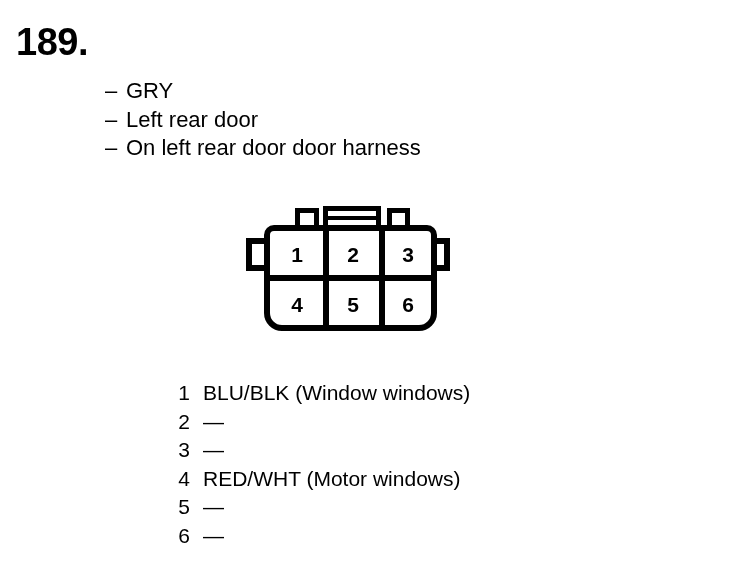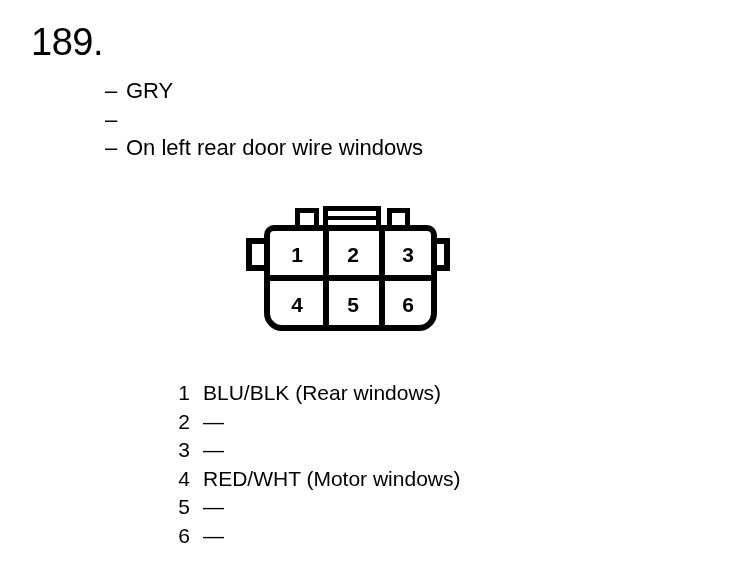--- a/index.html
+++ b/index.html
@@ -9,25 +9,25 @@
     height: 586px;
     background: #ffffff;
     color: #000000;
     font-family: "Liberation Sans", sans-serif;
     overflow: hidden;
   }
 
   
   .title-row {
     position: absolute;
-    left: 31px;
+    left: 16px;
     top: 22px;
     display: flex;
     gap: 0;
-    font-weight: normal;
+    font-weight: bold;
     font-size: 38px;
     line-height: 40px;
     letter-spacing: -0.5px;
     white-space: nowrap;
   }
 
   
   .details {
     position: absolute;
     left: 105px;
@@ -104,24 +104,25 @@
     <span>189.</span>
   </div>
 
   <div class="details">
     <div class="detail-row">
       <span class="detail-dash">–</span>
       <span>GRY</span>
     </div>
     <div class="detail-row">
       <span class="detail-dash">–</span>
+      <span>Left rear door</span>
     </div>
     <div class="detail-row">
       <span class="detail-dash">–</span>
-      <span>On left rear door wire windows</span>
+      <span>On left rear door door harness</span>
     </div>
   </div>
 
   <div class="connector">
     <div class="conn-part conn-tab-left"></div>
     <div class="conn-part conn-tab-center">
       <div class="conn-rib"></div>
     </div>
     <div class="conn-part conn-tab-right"></div>
     <div class="conn-part conn-wing-left"></div>
@@ -136,21 +137,21 @@
       <span class="cell-num c3 r1">3</span>
       <span class="cell-num c1 r2">4</span>
       <span class="cell-num c2 r2">5</span>
       <span class="cell-num c3 r2">6</span>
     </div>
   </div>
 
   <div class="pinout">
     <div class="pinout-row">
       <span class="pinout-num">1</span>
-      <span>BLU/BLK (Rear windows)</span>
+      <span>BLU/BLK (Window windows)</span>
     </div>
     <div class="pinout-row">
       <span class="pinout-num">2</span>
       <span>—</span>
     </div>
     <div class="pinout-row">
       <span class="pinout-num">3</span>
       <span>—</span>
     </div>
     <div class="pinout-row">

